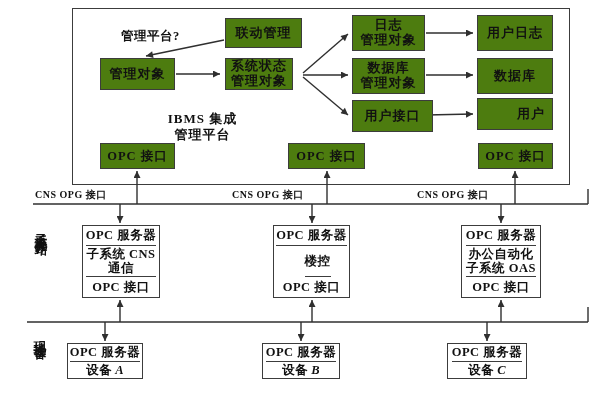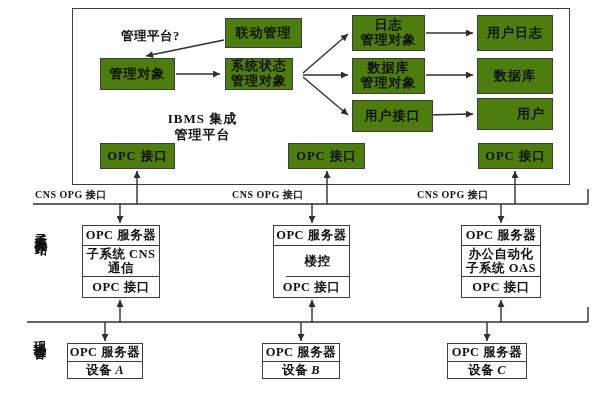--- a/index.html
+++ b/index.html
@@ -16,21 +16,21 @@
     text-align:center;font-size:13px;line-height:1.12;letter-spacing:1px;z-index:2;
   }
   .frame{
     position:absolute;border:1.5px solid #3c3c3c;background:transparent;
     box-sizing:border-box;z-index:0;
   }
   .label{position:absolute;font-size:10px;letter-spacing:0.5px;z-index:2;white-space:nowrap;}
   .center-label{position:absolute;font-size:13px;text-align:center;line-height:1.25;letter-spacing:1px;z-index:2;}
   .stack{
     position:absolute;border:1.4px solid #3c3c3c;background:#ffffff;
-    box-sizing:border-box;display:flex;flex-direction:column;z-index:2;
+    box-sizing:border-box;display:flex;flex-direction:column;z-index:2;align-items:center;
   }
   .stack .cell{
     border-bottom:1.4px solid #3c3c3c;display:flex;align-items:center;justify-content:center;
     text-align:center;font-size:12.5px;line-height:1.15;letter-spacing:0.5px;box-sizing:border-box;
   }
   .stack .cell:last-child{border-bottom:none;}
   .vlabel{
     position:absolute;writing-mode:vertical-rl;text-orientation:upright;
     font-size:12.5px;letter-spacing:2px;z-index:2;
   }

